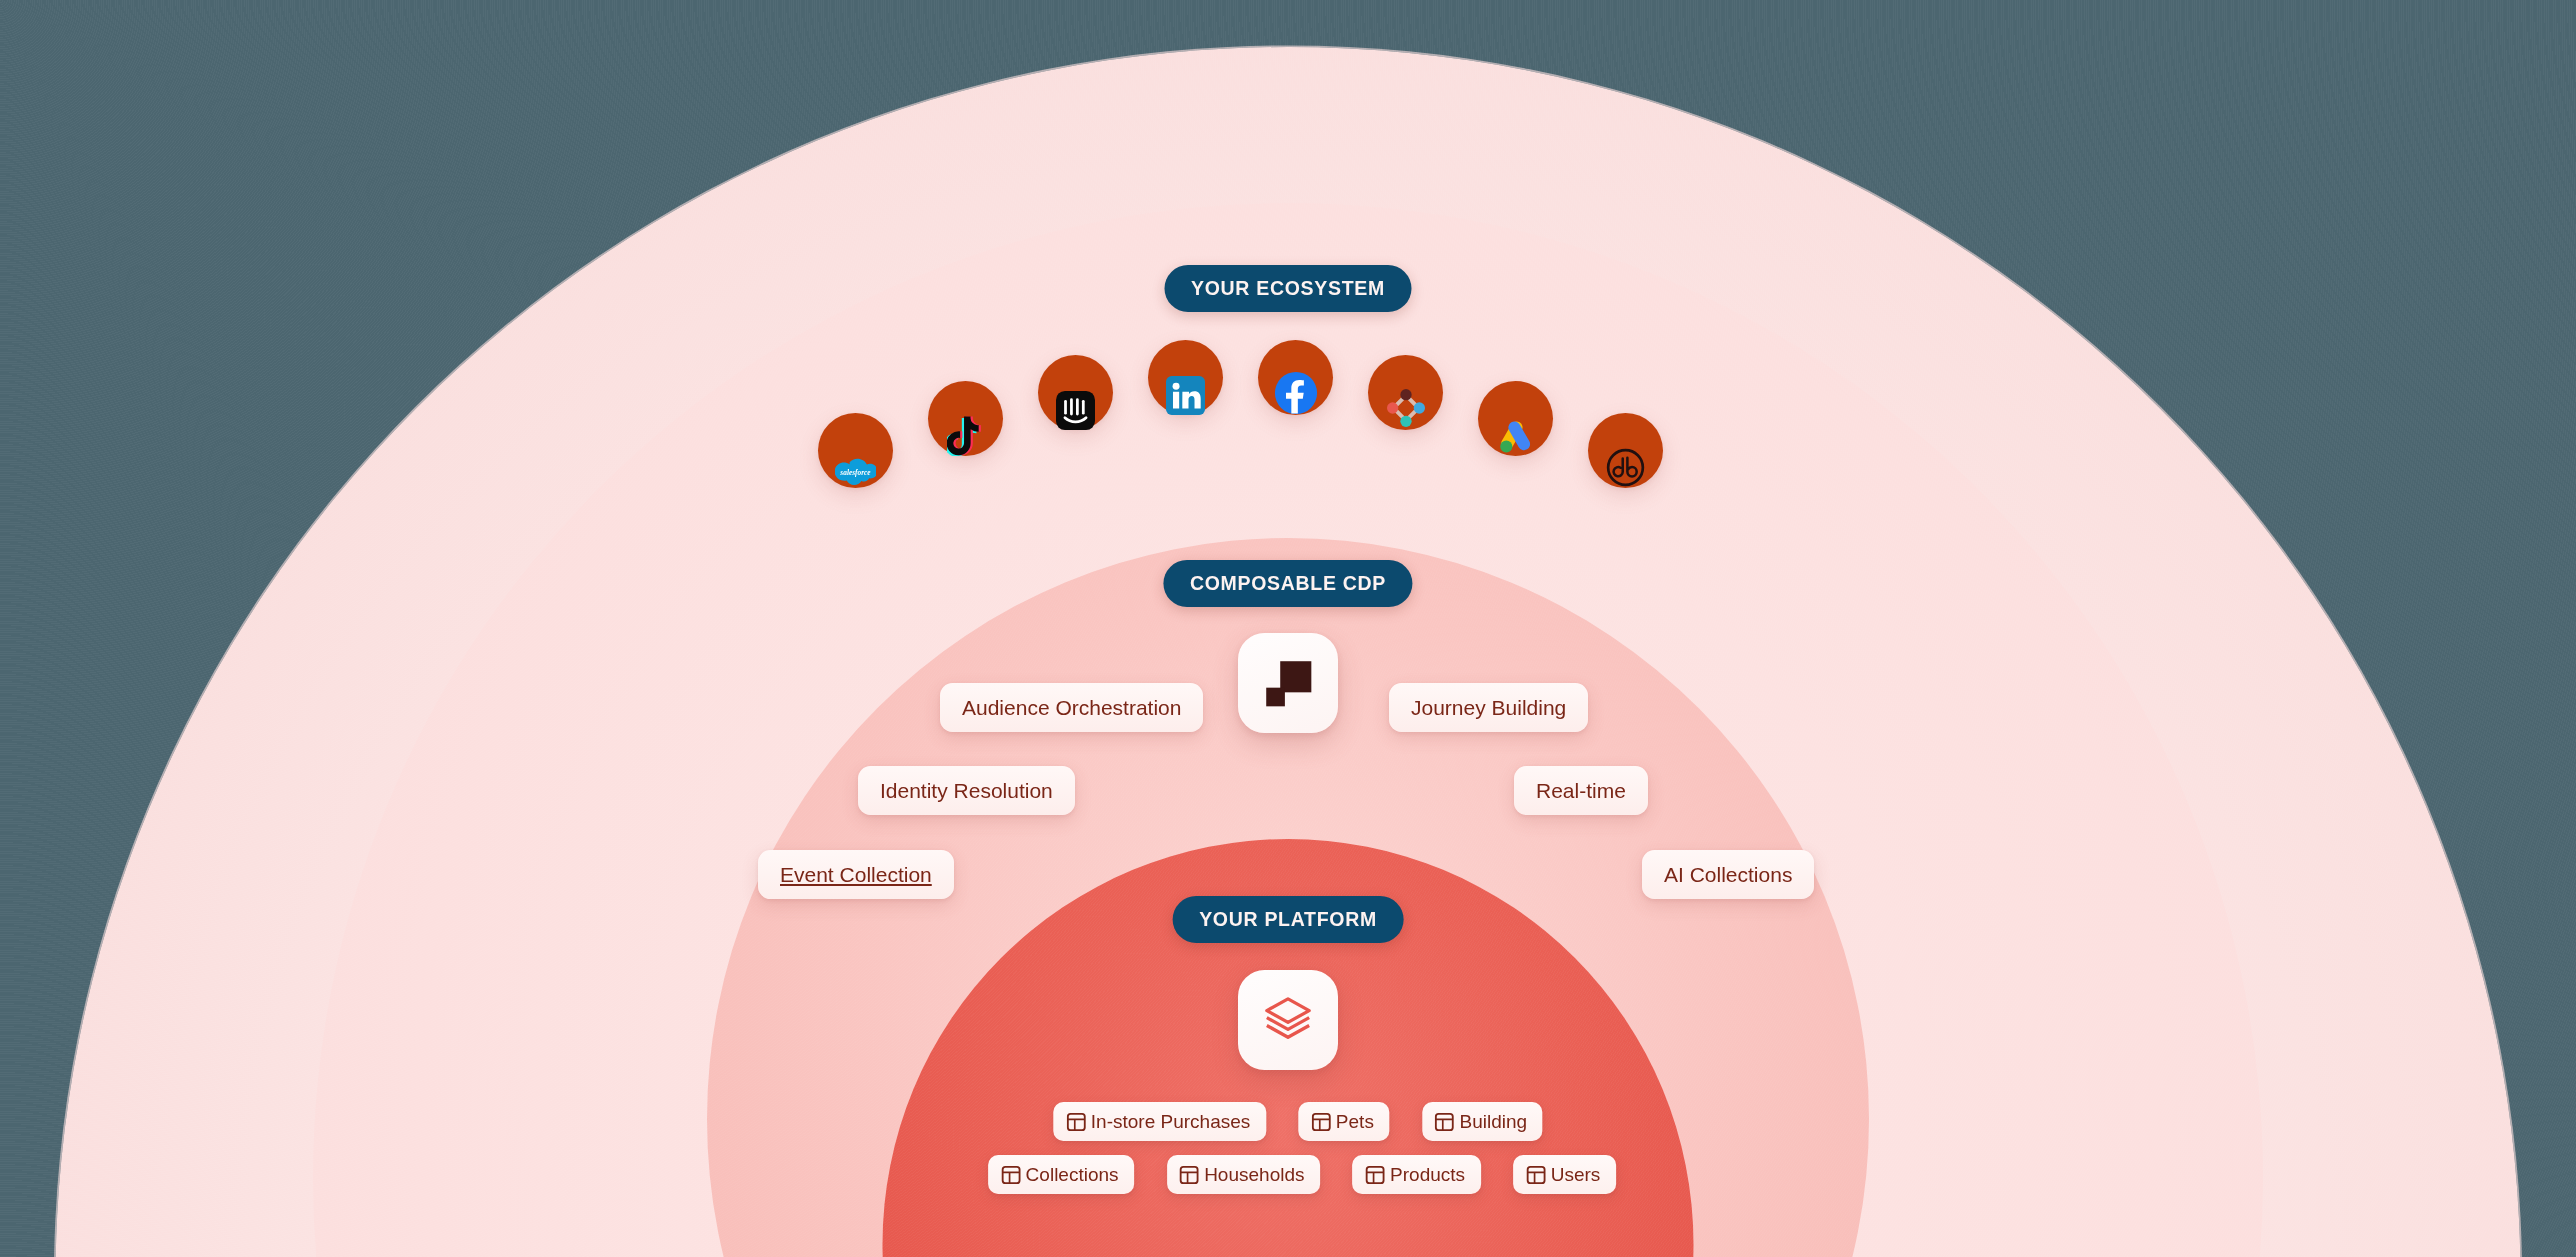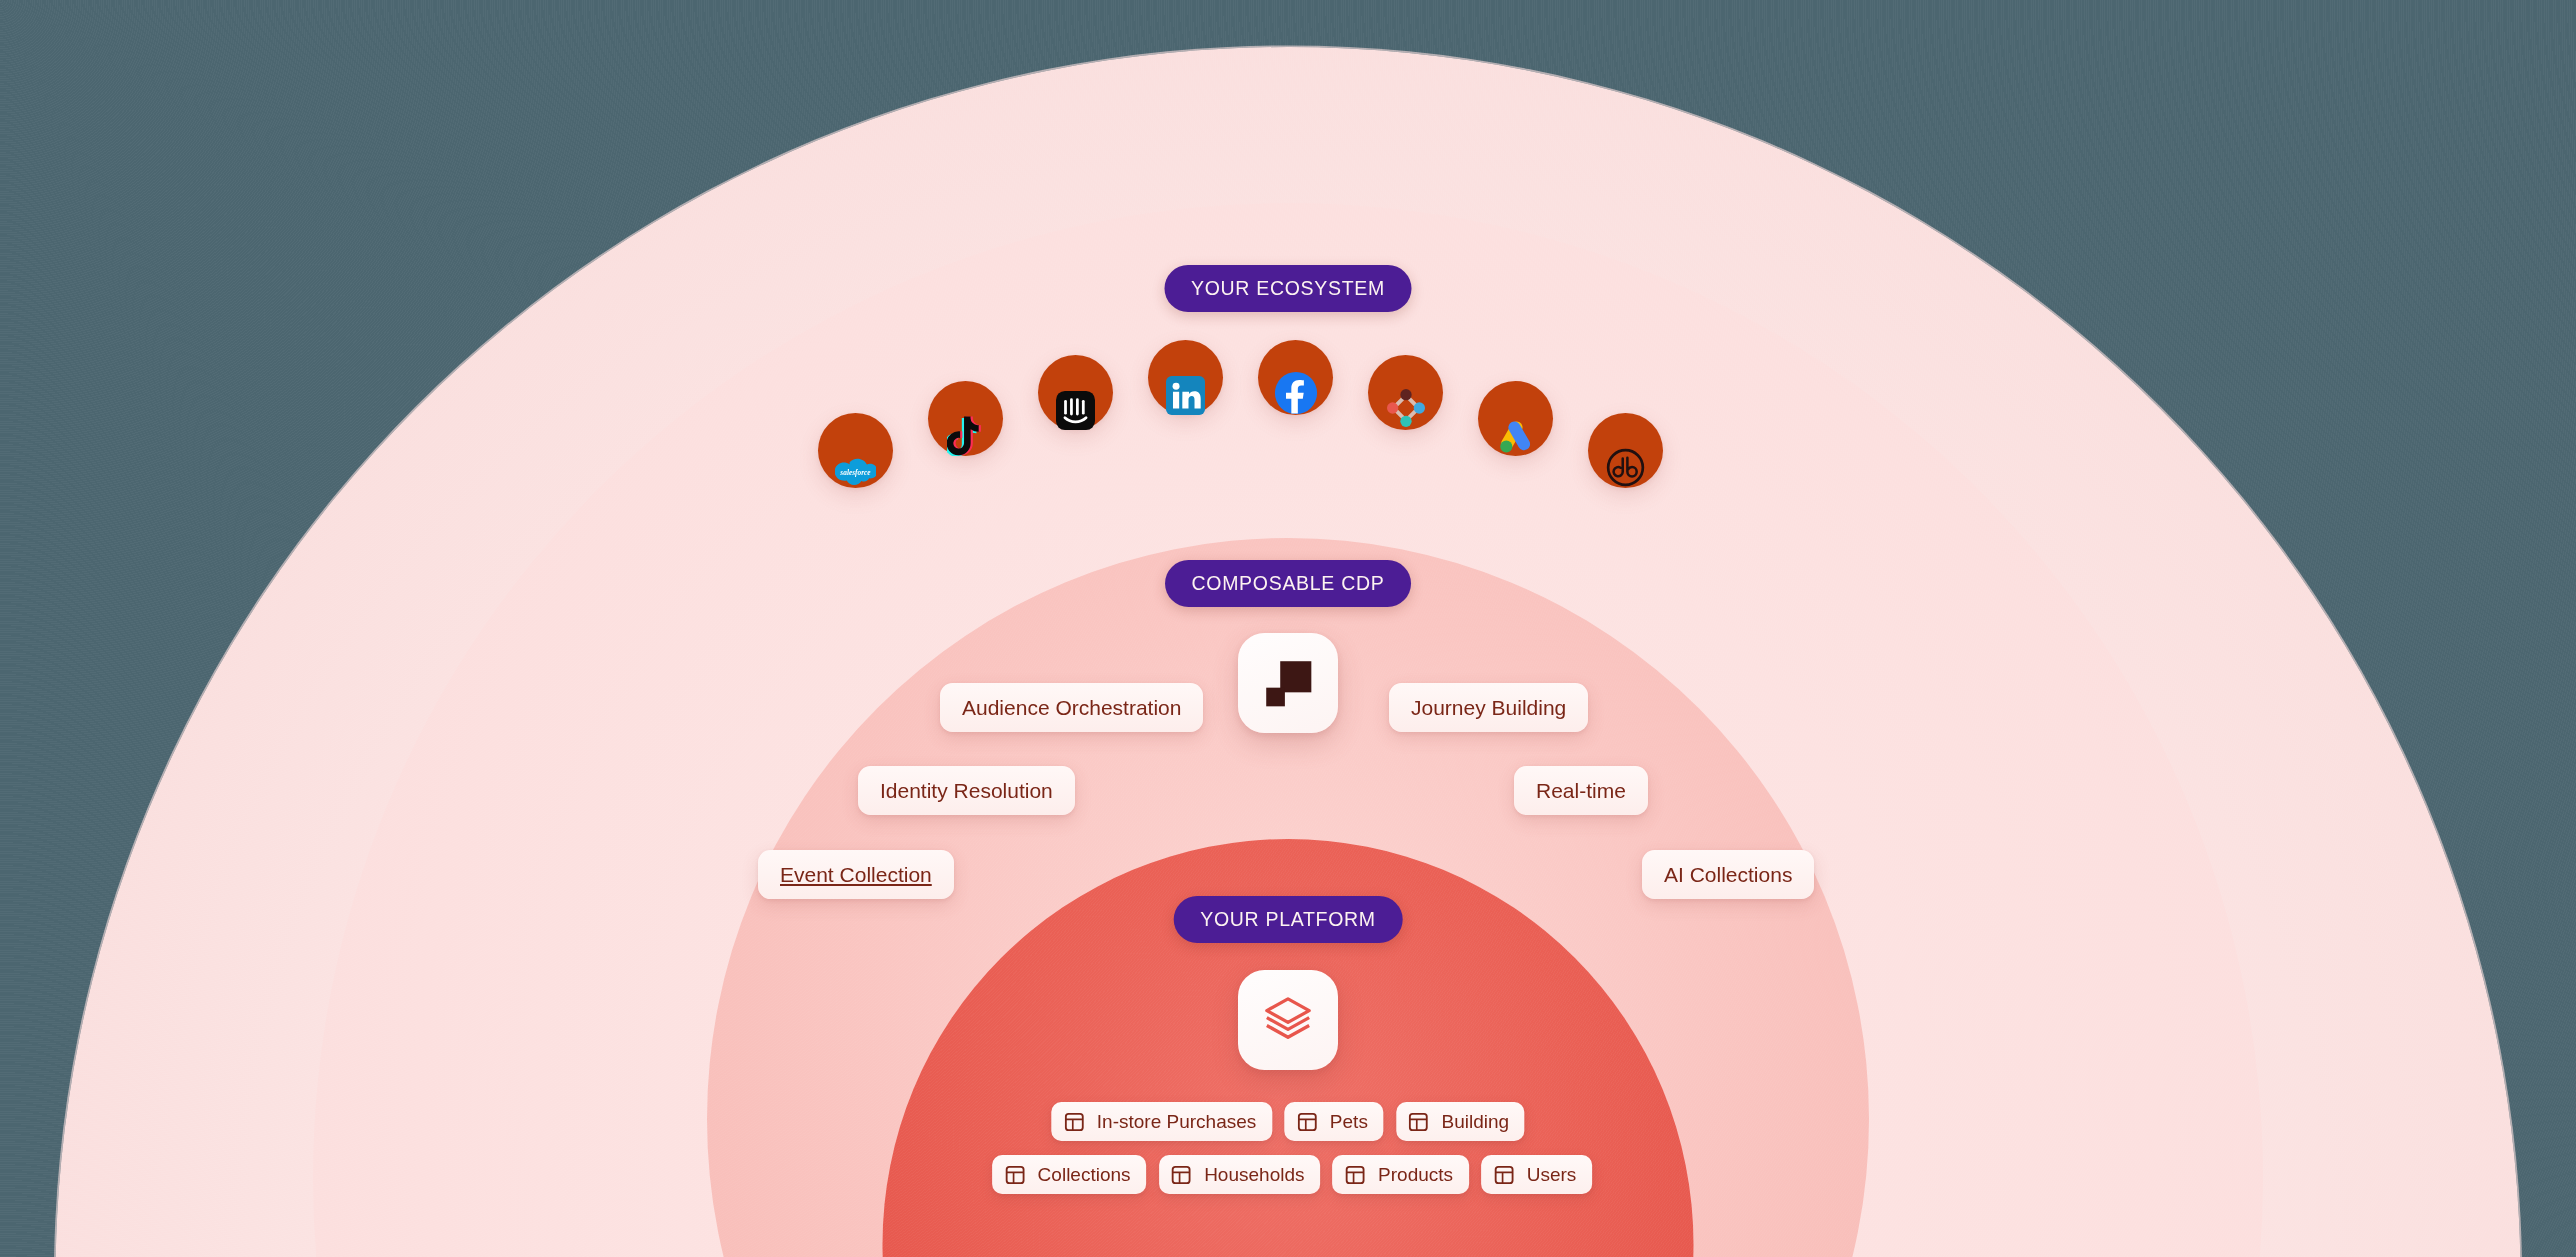--- a/index.html
+++ b/index.html
@@ -50,24 +50,24 @@
     pointer-events:none;
     opacity:.10;
     background-image:repeating-radial-gradient(circle at 0 0, rgba(255,255,255,.35) 0 0.8px, transparent 0.8px 2.3px);
   }
 
   
   .badge{
     position:absolute;
     left:50%;
     transform:translateX(-50%);
-    background:#4c1d95;
+    background:#0c4a6e;
     color:#fdf3f1;
     font-size:19.5px;
-    font-weight:normal;
+    font-weight:bold;
     letter-spacing:0.7px;
     padding:11.7px 26.5px 12.5px;
     border-radius:779px;
     white-space:nowrap;
     box-shadow:0 3.9px 12.5px rgba(122,38,23,.22);
     z-index:30;
   }
   #badge-ecosystem{ top:265px; }
   #badge-cdp{ top:560px; }
   #badge-data{ top:896px; }
@@ -118,28 +118,29 @@
     position:absolute;
     left:50%;
     transform:translateX(-50%);
     display:flex;
     gap:12.5px;
     z-index:27;
   }
   #chip-row-1{ top:1102px; }
   #chip-row-2{ top:1155px;padding-left:8px; }
   .chip{
-    display:flex; align-items:center; gap:13px;
+    display:flex; align-items:center; gap:5px;
     background:linear-gradient(180deg,#fff9f8 0%,#fdf0ee 100%);
     color:#7a2617;
     font-size:19px;
     padding:8.6px 15.6px 8.6px 12.5px;
     border-radius:10px;
     white-space:nowrap;
     box-shadow:0 4.7px 12.5px rgba(150,60,55,.16), 0 1.6px 3.1px rgba(150,60,55,.10);
+    margin-left:20px;
   }
   .chip .tbl{ flex:0 0 auto; }
 </style>
 </head>
 <body>
 
 <div id="stage">
 
   <div class="ring" id="ring-outer"></div>
   <div class="ring" id="ring-second"></div>

